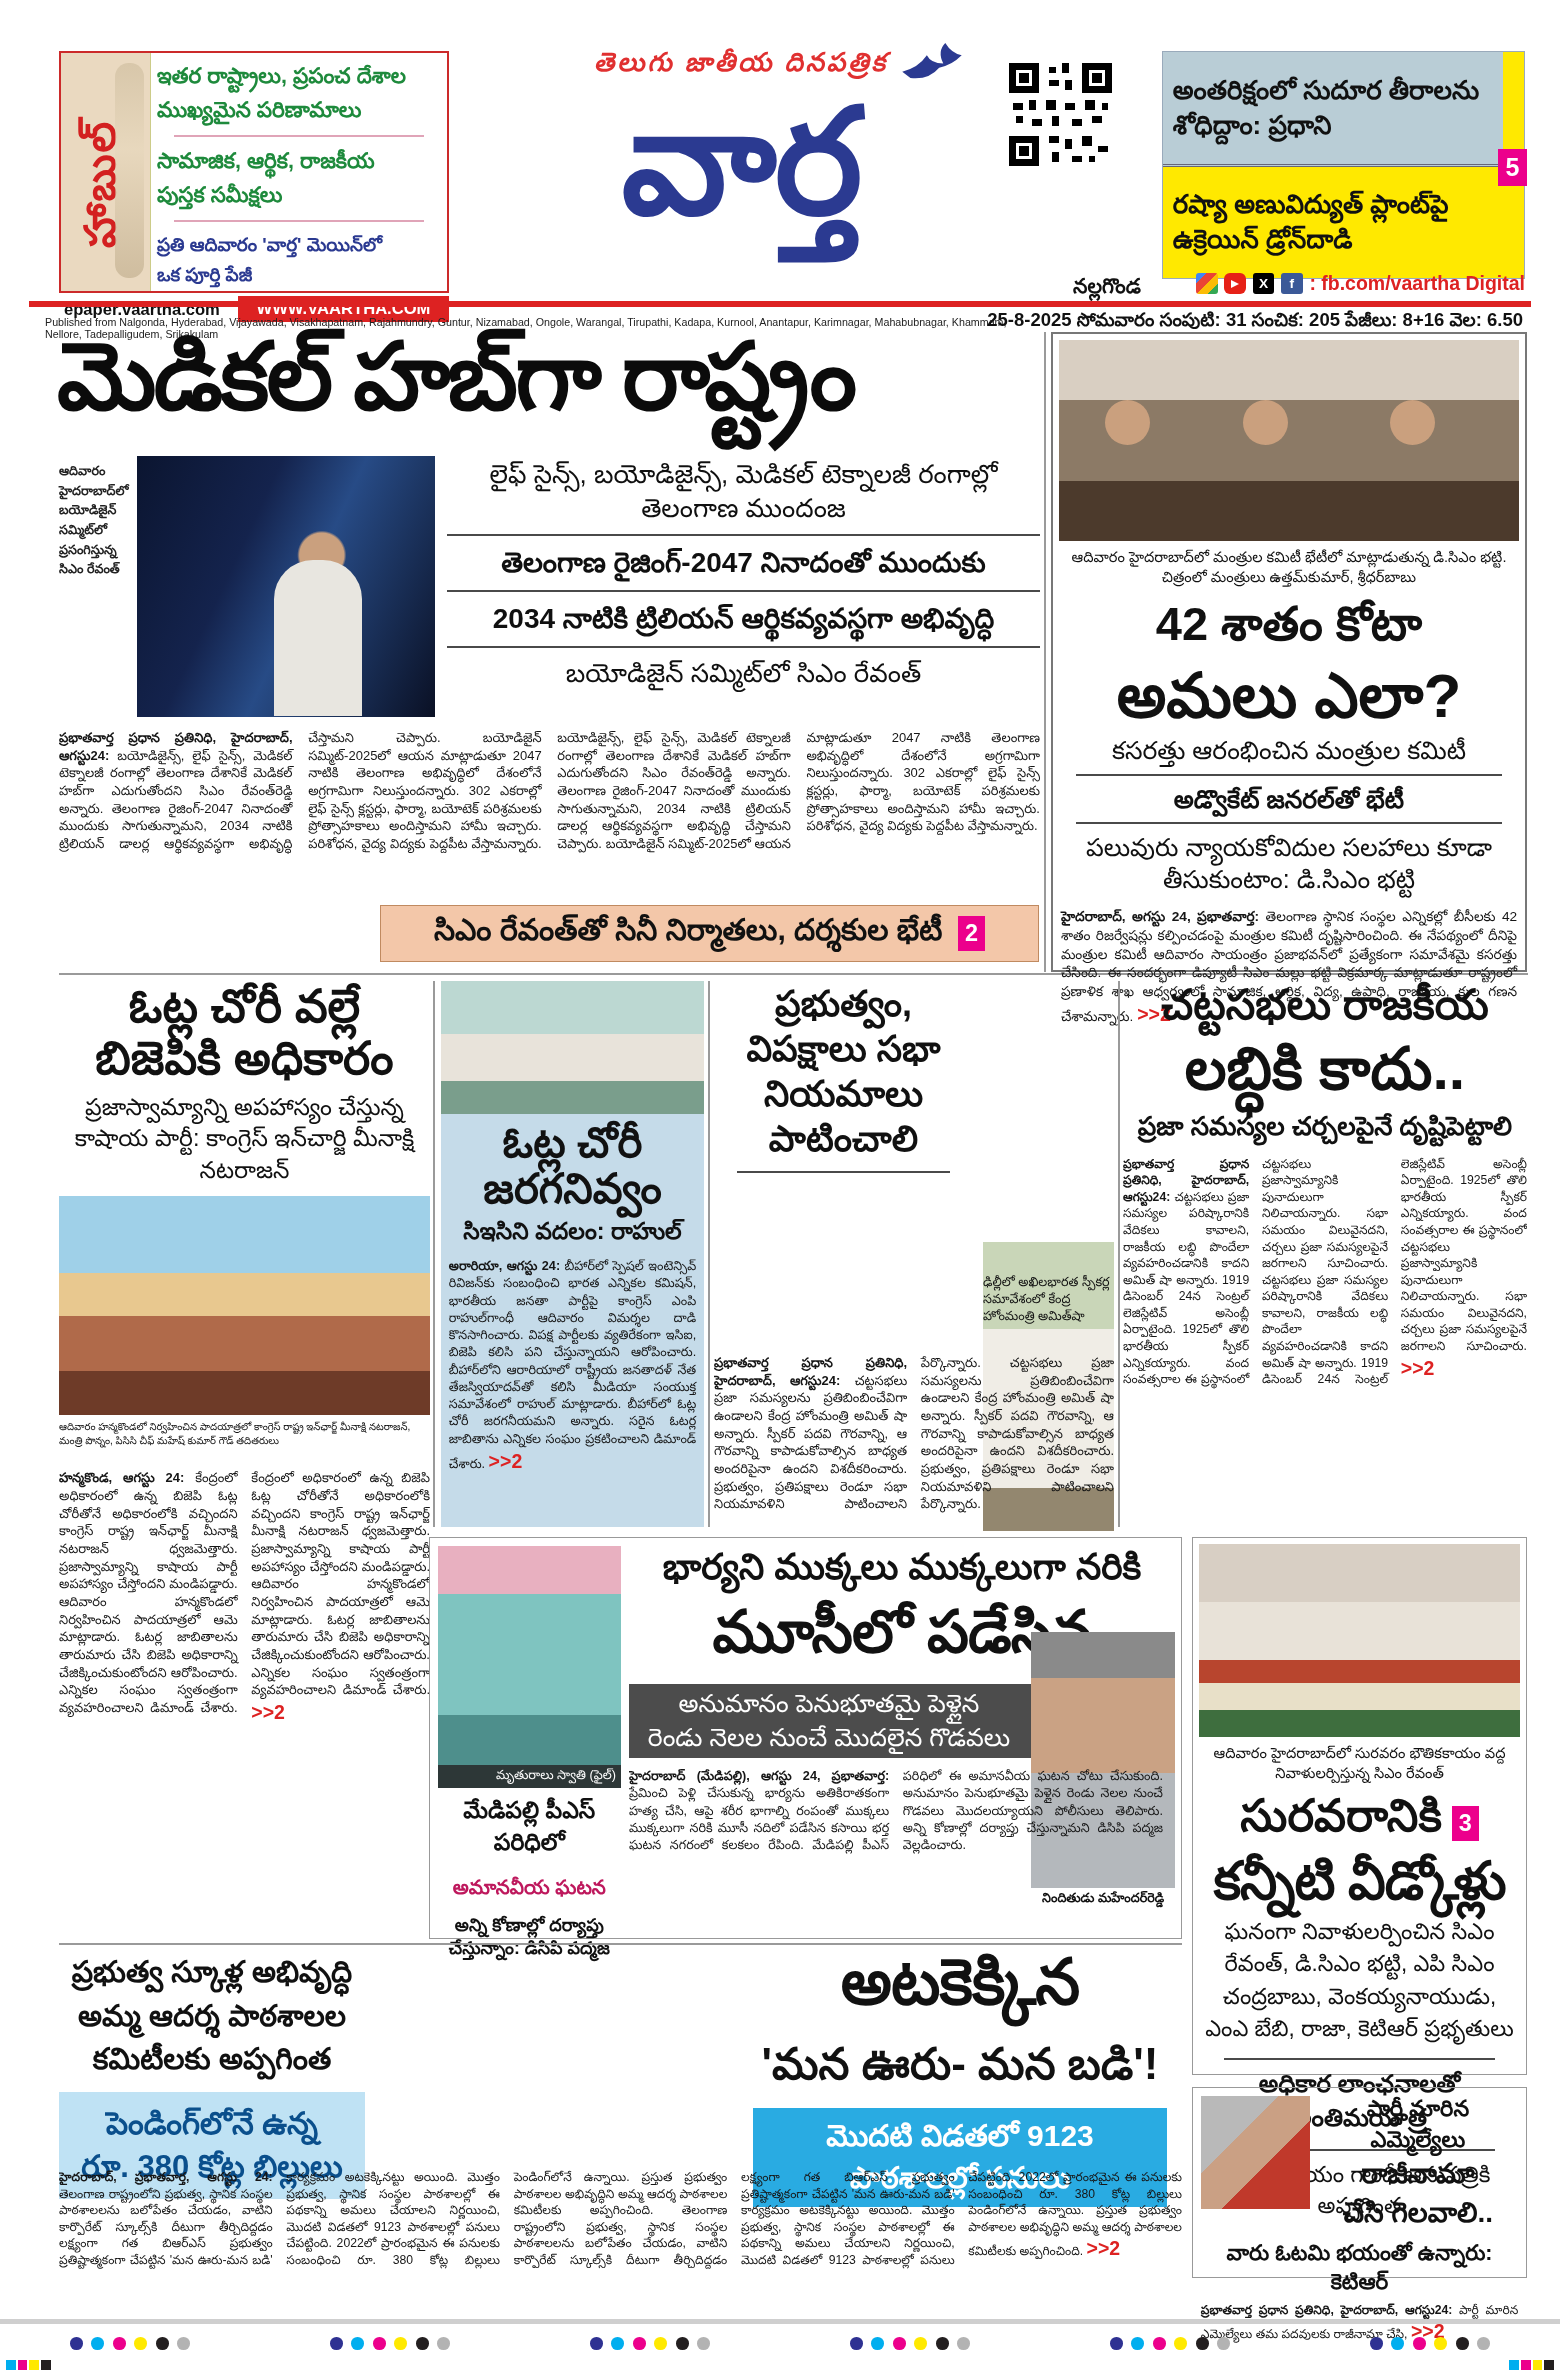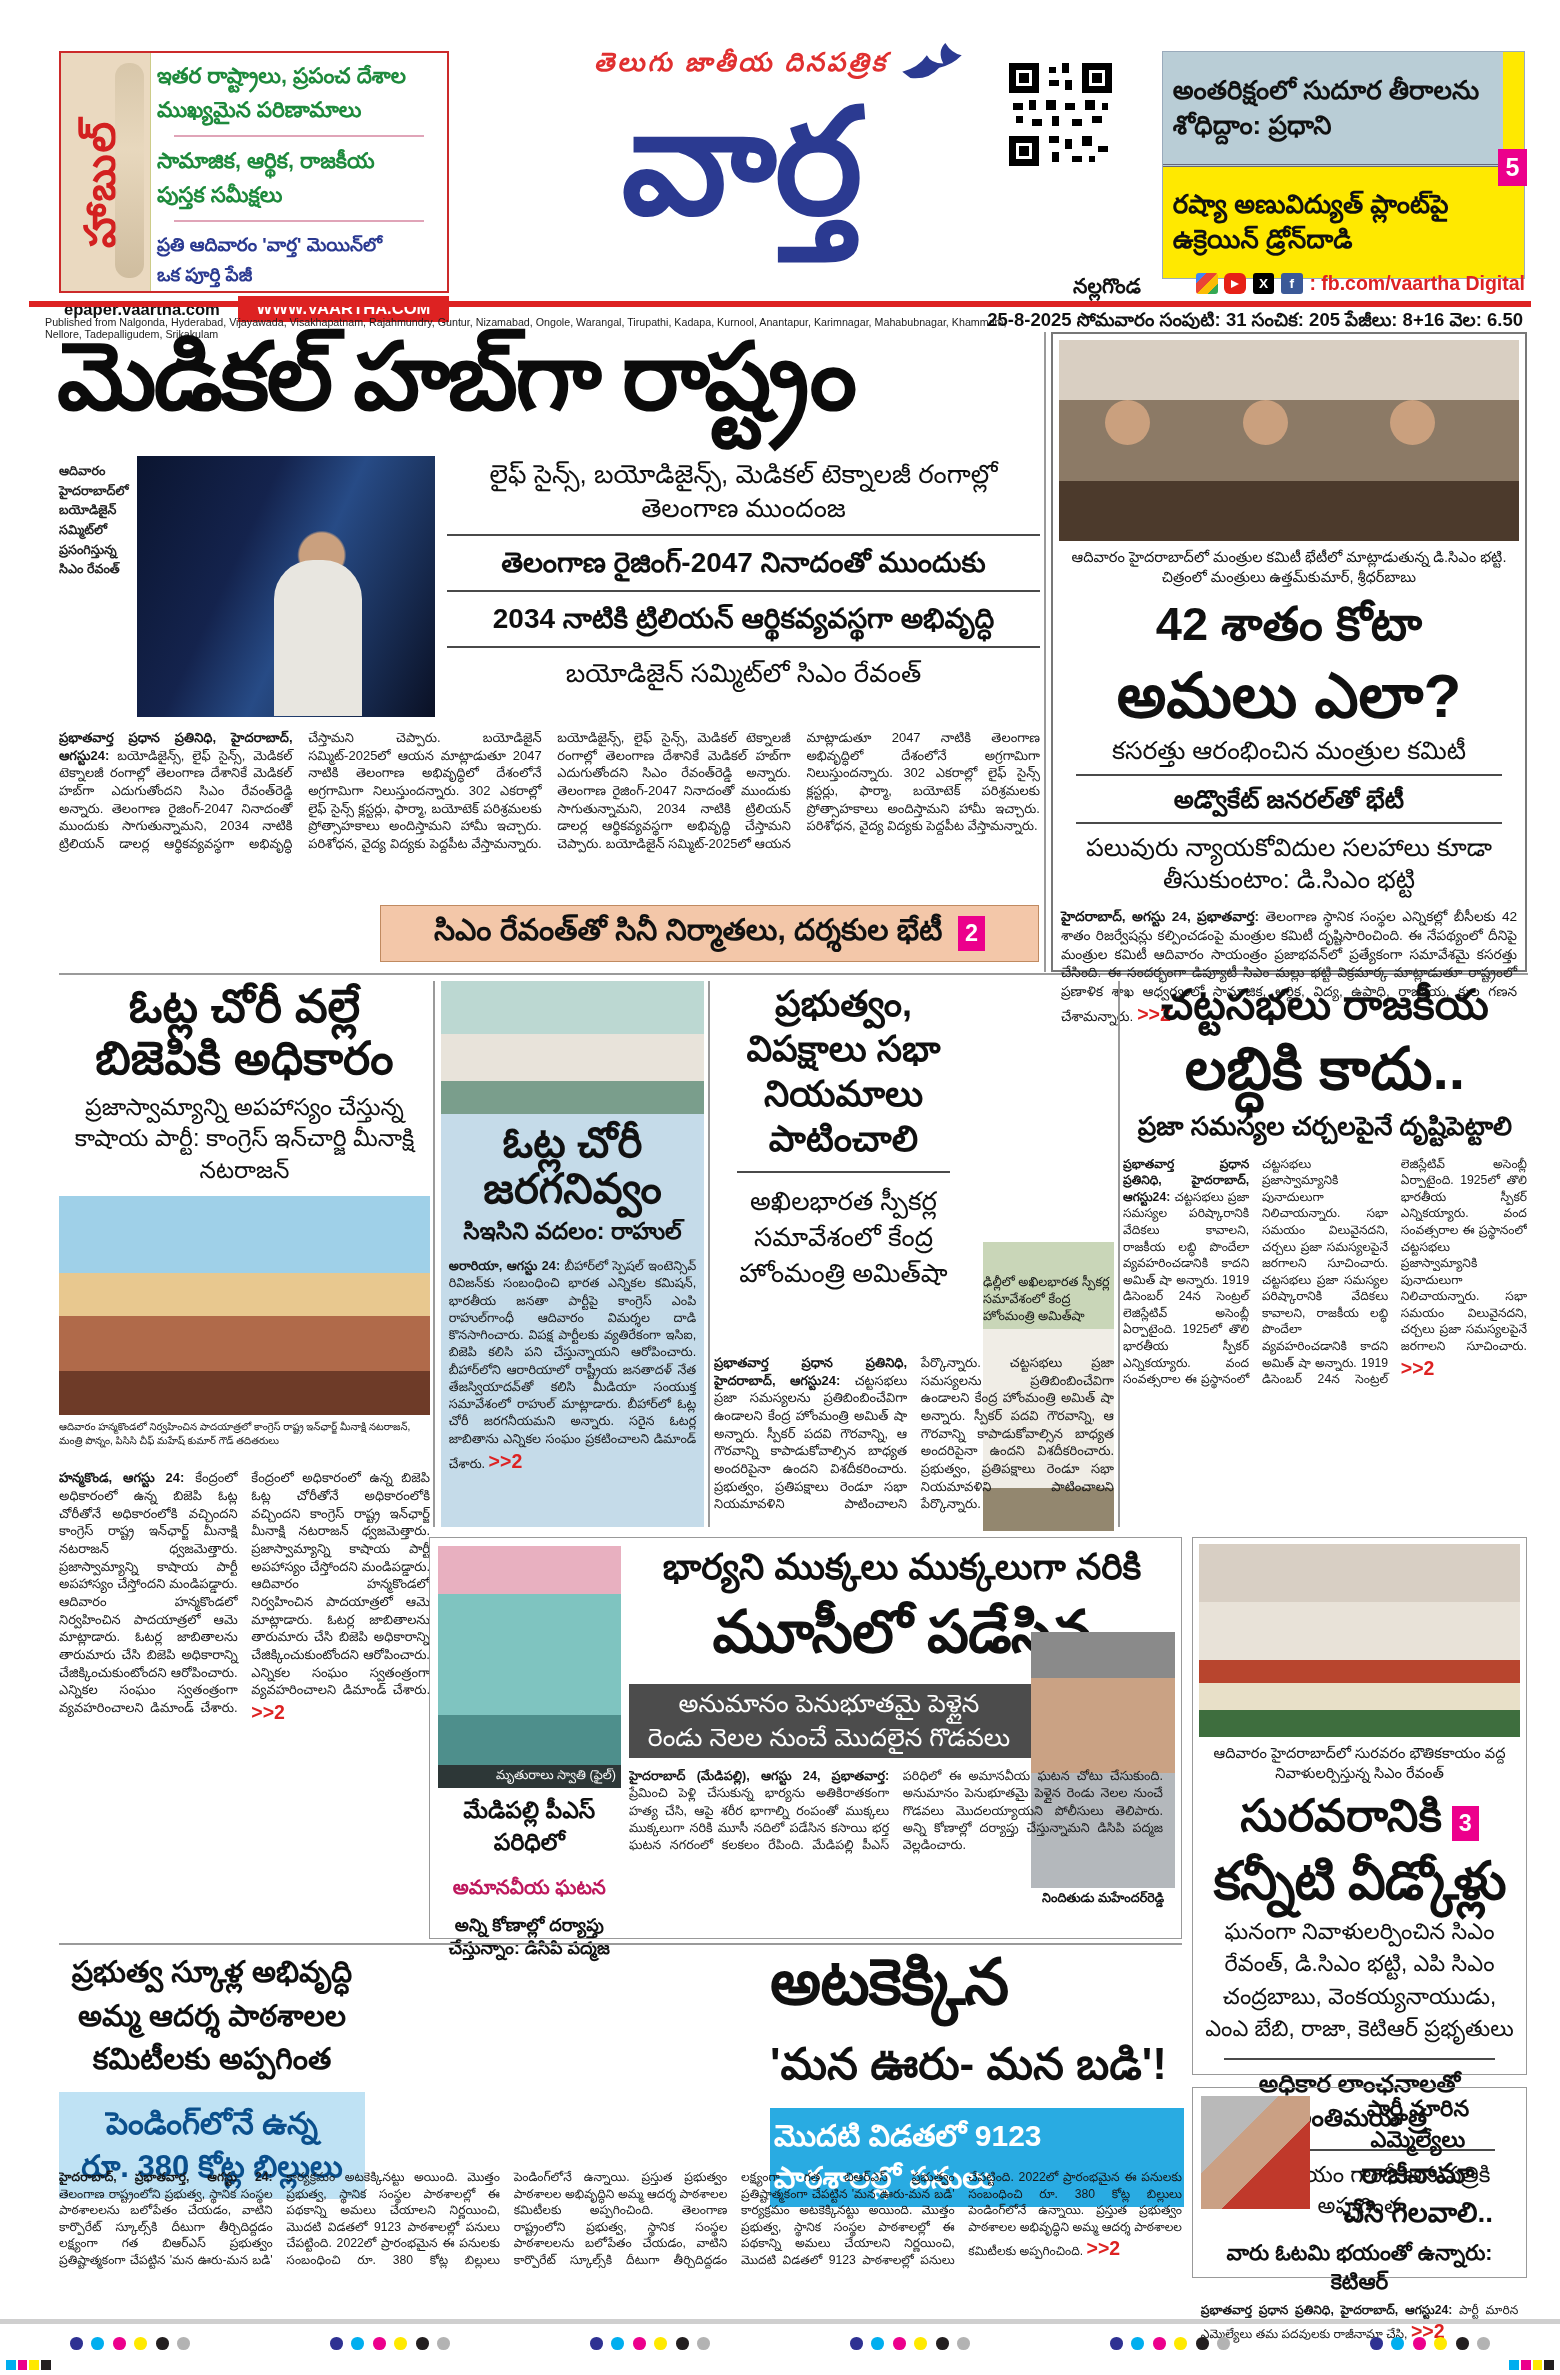--- a/index.html
+++ b/index.html
@@ -135,21 +135,21 @@
   #sur-h2 { font-size:53px; font-weight:900; text-align:center; letter-spacing:-1px; line-height:1.05; }
   #sur-sub { font-size:22.4px; text-align:center; line-height:1.45; padding:7.8px 2px; }
   .sur-rule { border-top:2px solid #4a4a4a; margin:3.9px 25px; }
   #sur-sub2 { font-size:24.4px; font-weight:bold; text-align:center; padding:6.8px 0; }
   #sur-sub3 { font-size:22.4px; text-align:center; padding:6.8px 0; }
 
   
   #sch-box { left:59px; top:1950px; width:306px; text-align:center; }
   .sch-h { font-size:30px; font-weight:bold; line-height:1.45; }
   #sch-blue { margin-top:11.7px; background:#bfe2f4; color:#0a4f8c; font-size:31px; font-weight:900; line-height:1.4; padding:9.8px 3.9px; }
-  #mb-box { left:770px; top:1945px; width:414px; text-align:left; }
+  #mb-box { left:753px; top:1945px; width:414px; text-align:center; }
   #mb-h1 { font-size:64px; font-weight:900; letter-spacing:-1px; }
   #mb-h2 { font-size:44px; font-weight:900; padding:3.9px 0 7.8px 0; }
   #mb-cyan { background:#29abe2; color:#fff; font-size:30px; font-weight:900; line-height:1.4; padding:7.8px 3.9px; }
   #bottom-body { left:59px; top:2169px; width:1123px; height:137px; column-count:5; column-gap:13.7px; overflow:hidden; font-size:12.2px; }
 
   
   #ktr-box { left:1192px; top:2087px; width:335px; height:191px; border:1px solid #999; padding:7.8px; }
   #ktr-row { display:flex; gap:7.8px; }
   #ktr-photo { width:109px; height:113px; background:linear-gradient(135deg,#b9b9b9 0 35%,#caa084 35% 60%,#c0392b 60% 100%); flex:none; }
   #ktr-heads { flex:1; text-align:center; }
@@ -342,21 +342,20 @@
       <span class="dl">అరారియా, ఆగస్టు 24:</span> <span>బీహార్‌లో స్పెషల్ ఇంటెన్సివ్ రివిజన్‌కు సంబంధించి భారత ఎన్నికల కమిషన్, భారతీయ జనతా పార్టీపై కాంగ్రెస్ ఎంపి రాహుల్‌గాంధీ ఆదివారం విమర్శల దాడి కొనసాగించారు. విపక్ష పార్టీలకు వ్యతిరేకంగా ఇసిఐ, బిజెపి కలిసి పని చేస్తున్నాయని ఆరోపించారు. బీహార్‌లోని ఆరారియాలో రాష్ట్రీయ జనతాదళ్ నేత తేజస్వియాదవ్‌తో కలిసి మీడియా సంయుక్త సమావేశంలో రాహుల్ మాట్లాడారు. బీహార్‌లో ఓట్ల చోరీ జరగనీయమని అన్నారు. సరైన ఓటర్ల జాబితాను ఎన్నికల సంఘం ప్రకటించాలని డిమాండ్ చేశారు.</span>
       <span class="more">&gt;&gt;2</span>
     </div>
   </div>
 
   <div class="abs vline" style="left:708px; top:981px; height:546px;"></div>
 
   <div class="abs" id="spk-box">
     <div id="spk-h">ప్రభుత్వం, విపక్షాలు సభా నియమాలు పాటించాలి</div>
     <div id="spk-rule"></div>
-    <div id="spk-sub">అఖిలభారత స్పీకర్ల సమావేశంలో కేంద్ర హోంమంత్రి అమిత్‌షా</div>
   </div>
   <div class="abs photo" id="shah-photo"></div>
   <div class="abs" id="shah-caption">ఢిల్లీలో అఖిలభారత స్పీకర్ల సమావేశంలో కేంద్ర హోంమంత్రి అమిత్‌షా</div>
   <div class="abs bodytxt" id="spk-body">
     <span class="dl">ప్రభాతవార్త ప్రధాన ప్రతినిధి, హైదరాబాద్, ఆగస్టు24:</span> <span>చట్టసభలు ప్రజా సమస్యలను ప్రతిబింబించేవిగా ఉండాలని కేంద్ర హోంమంత్రి అమిత్ షా అన్నారు. స్పీకర్ పదవి గౌరవాన్ని, ఆ గౌరవాన్ని కాపాడుకోవాల్సిన బాధ్యత అందరిపైనా ఉందని విశదీకరించారు. ప్రభుత్వం, ప్రతిపక్షాలు రెండూ సభా నియమావళిని పాటించాలని పేర్కొన్నారు. చట్టసభలు ప్రజా సమస్యలను ప్రతిబింబించేవిగా ఉండాలని కేంద్ర హోంమంత్రి అమిత్ షా అన్నారు. స్పీకర్ పదవి గౌరవాన్ని, ఆ గౌరవాన్ని కాపాడుకోవాల్సిన బాధ్యత అందరిపైనా ఉందని విశదీకరించారు. ప్రభుత్వం, ప్రతిపక్షాలు రెండూ సభా నియమావళిని పాటించాలని పేర్కొన్నారు.</span>
   </div>
 
   <div class="abs vline" style="left:1118px; top:981px; height:546px;"></div>
 
   <div class="abs" id="asm-box">

